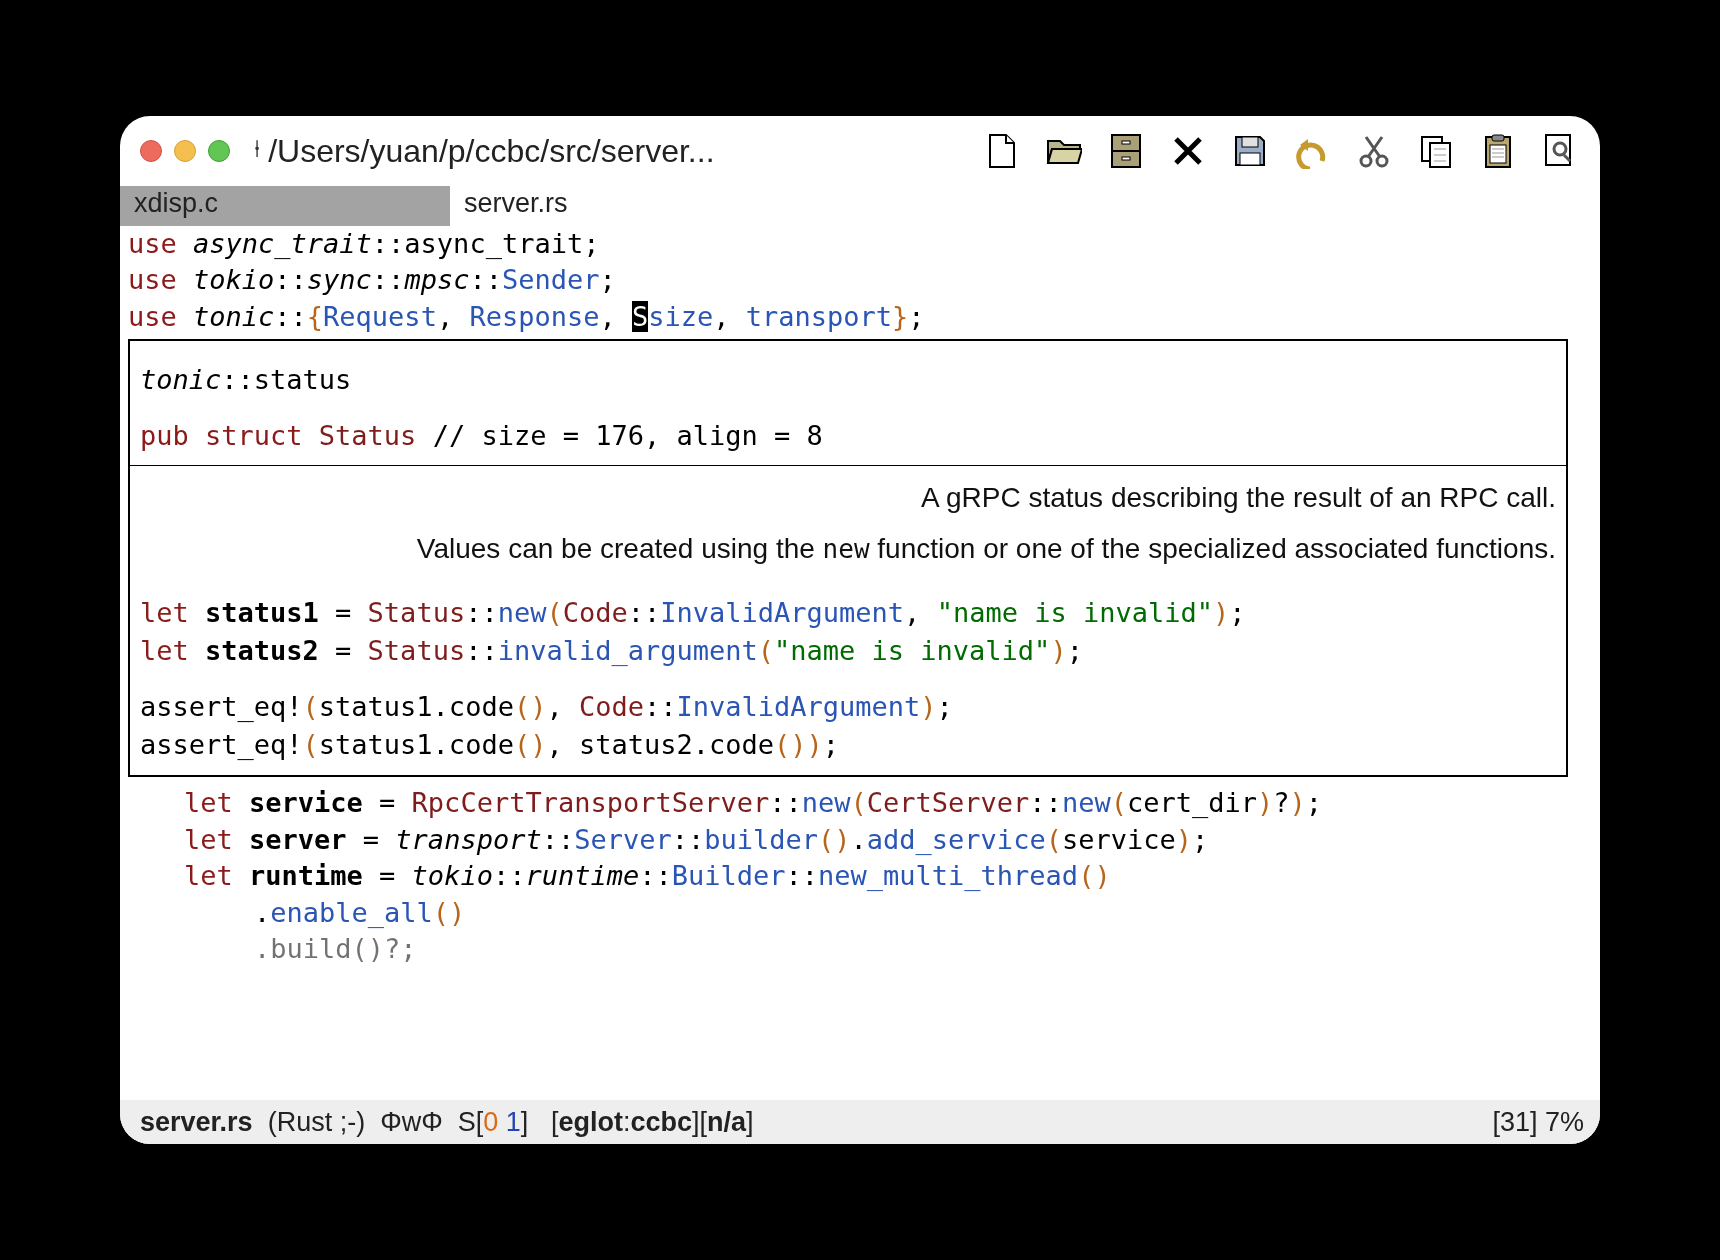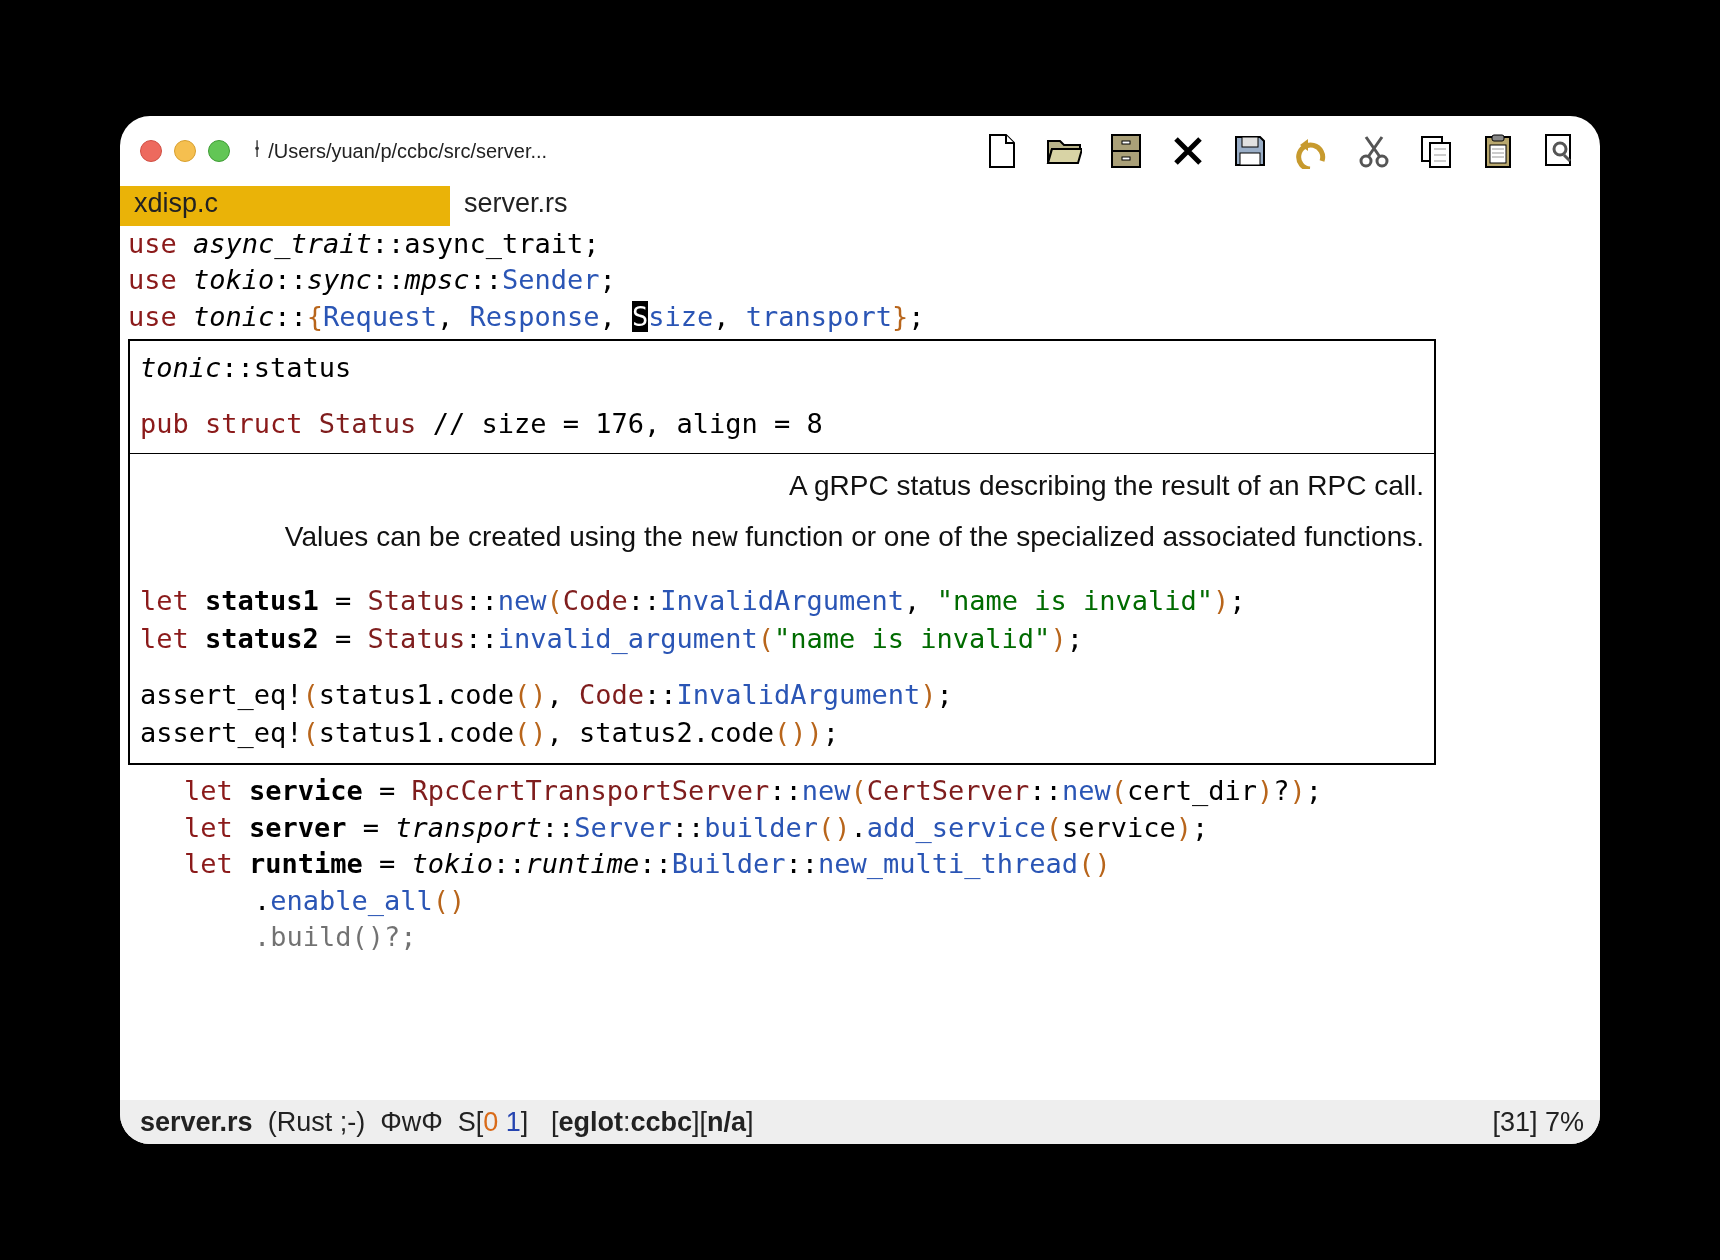--- a/index.html
+++ b/index.html
@@ -36,21 +36,21 @@
     width: 22px; height: 22px; border-radius: 50%;
   }
   .dot.red { background: #ed6a5e; border: 1px solid #d04f44; }
   .dot.yellow { background: #f5bf4f; border: 1px solid #d79f2f; }
   .dot.green { background: #62c655; border: 1px solid #3f9c35; }
   .vc-icon {
     font-size: 24px; color: #333; margin-right: 8px;
     position: relative; top: -2px;
   }
   .title {
-    font-size: 20px;
+    font-size: 32px;
     color: #222;
   }
   .toolbar {
     margin-left: auto;
     display: flex;
     gap: 22px;
     align-items: center;
   }
   .tb-icon {
     width: 40px; height: 40px;
@@ -61,21 +61,21 @@
   .tabs {
     height: 40px;
     display: flex;
     font-size: 27px;
   }
   .tab {
     padding: 2px 14px 0 14px;
     color: #222;
   }
   .tab.inactive {
-    background: #eab308;
+    background: #a3a3a3;
     width: 330px;
   }
   .tab.active {
     background: #fff;
   }
 
   .editor {
     flex: 1;
     font-family: "Menlo", "Consolas", monospace;
     font-size: 27px;
@@ -92,22 +92,22 @@
   .comment { color: #000000; }
   .fn-blue { color: #2a55b5; }
   .str { color: #006b00; }
   .cursor-block {
     background: #000; color: #fff;
   }
 
   .popup {
     border: 2px solid #000;
     margin: 4px 0 8px 0;
-    width: 1308px;
-    padding: 8px 10px 12px 10px;
+    width: 1440px;
+    padding: 20px 10px 12px 10px;
     font-family: "Menlo", "Consolas", monospace;
     font-size: 27px;
     line-height: 1.4;
   }
   .popup .doc {
     font-family: -apple-system, BlinkMacSystemFont, "Segoe UI", Arial, sans-serif;
     font-size: 28px;
     color: #111;
     margin: 12px 0;
     text-align: right;

